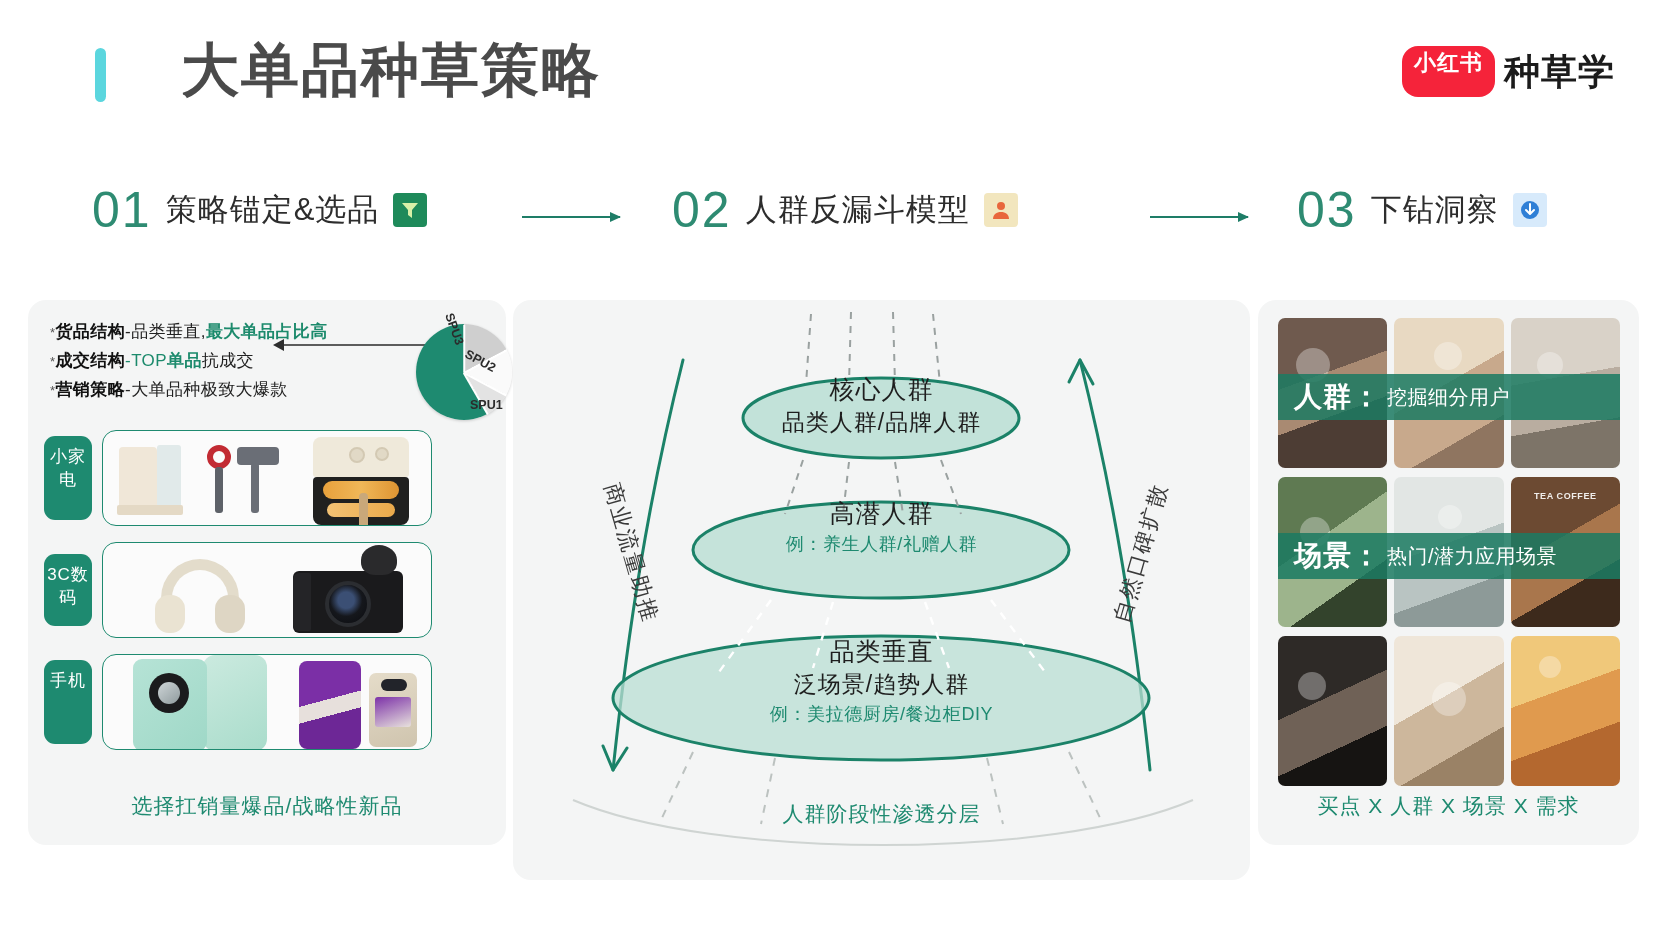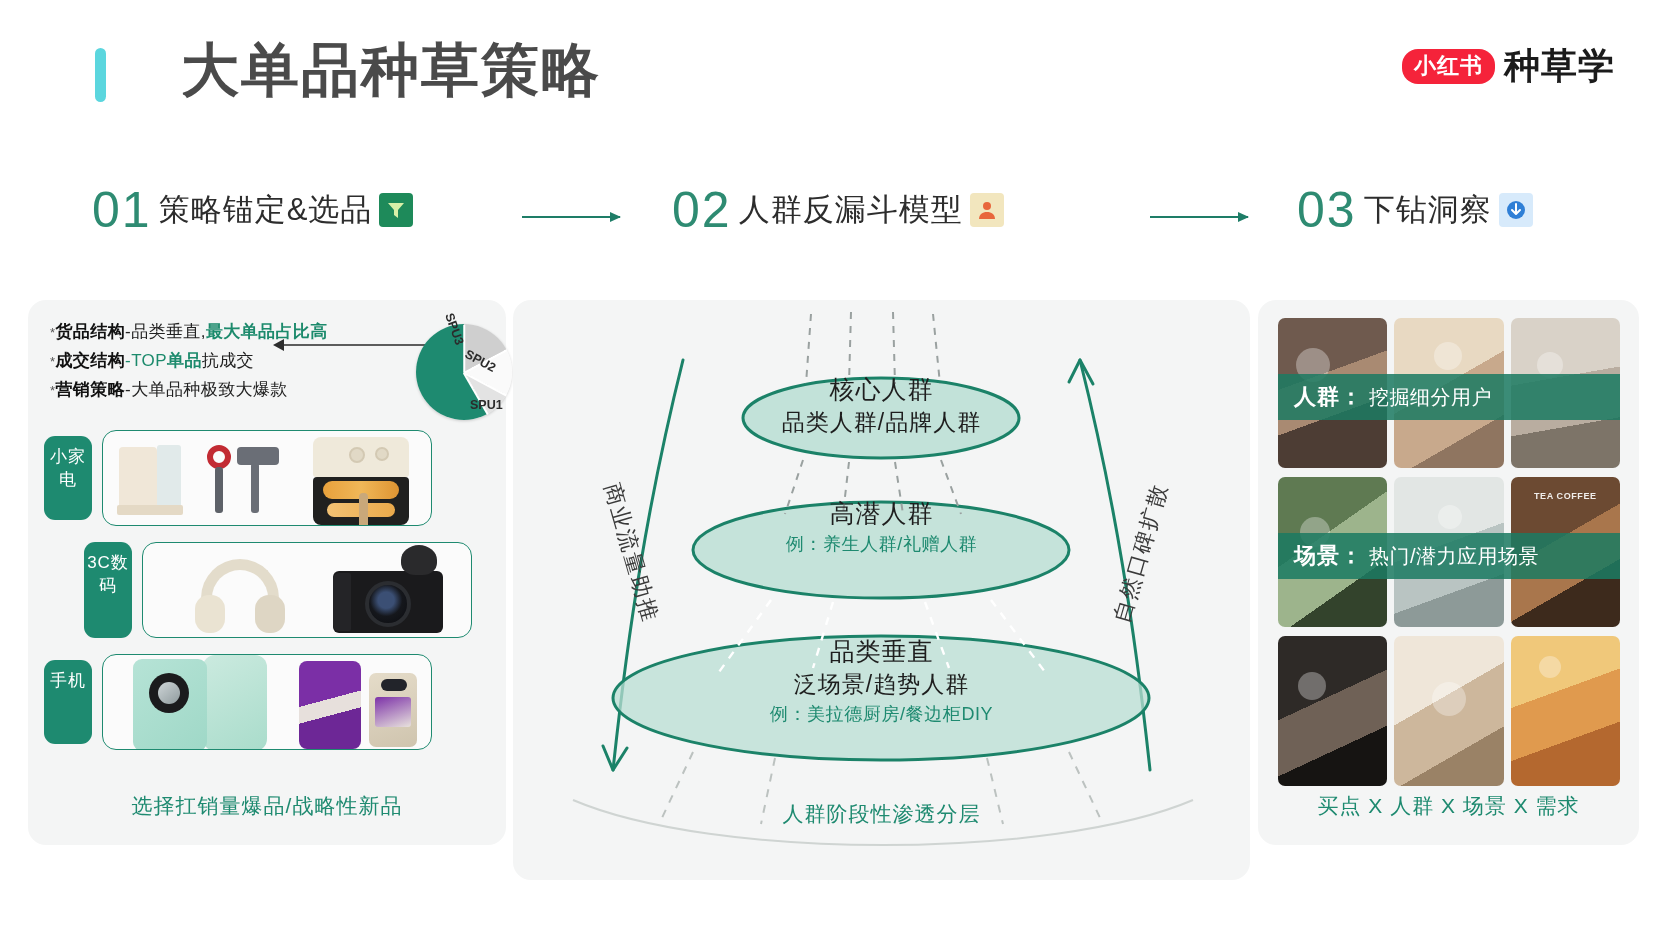--- a/index.html
+++ b/index.html
@@ -18,31 +18,31 @@
     width: 11px; height: 54px; border-radius: 6px; background: #5BD6DE;
   }
   .page-title {
     position: absolute; left: 133px; top: 33px;
     font-size: 58px; font-weight: 700; color: #4a4a4a;
     letter-spacing: 2px; line-height: 74px; white-space: nowrap; margin-left: 48px;
   }
   .brand { position: absolute; right: 52px; top: 46px; display: flex; align-items: center; gap: 9px; }
   .brand-pill {
     background: #F5233A; color: #fff; border-radius: 16px;
-    padding: 4px 12px 5px; font-size: 22px; font-weight: 700;
+    padding: 4px 12px 21px; font-size: 22px; font-weight: 700;
     letter-spacing: 1px; line-height: 26px; white-space: nowrap;
   }
   .brand-word {
     font-size: 36px; font-weight: 700; color: #1b1b1b;
     letter-spacing: 1px; line-height: 40px; white-space: nowrap;
   }
 
   
   .steps { position: absolute; left: 0; top: 182px; width: 100%; height: 74px; }
-  .step { position: absolute; display: flex; align-items: center; gap: 7px; }
+  .step { position: absolute; display: flex; align-items: center; gap: 14px; }
   .step-num {
     font-size: 50px; color: #2E8B72; font-weight: 400;
     letter-spacing: 2px; line-height: 56px;
   }
   .step-label {
     font-size: 31px; color: #2d2d2d; font-weight: 400;
     letter-spacing: 1px; line-height: 40px; white-space: nowrap;
   }
   .step-emoji {
     width: 34px; height: 34px; border-radius: 4px;
@@ -118,21 +118,21 @@
     width: 48px; border-radius: 11px; background: #1E8A70;
     color: #fff; font-size: 17px; font-weight: 500; line-height: 23px;
     text-align: center; padding: 9px 0; flex: 0 0 auto; letter-spacing: 1px;
   }
   .cat-box {
     margin-left: 10px; border: 1.5px solid #1E8A70; border-radius: 14px;
     background: #FBFBFB; position: relative; overflow: hidden;
   }
   .row1 { top: 130px; } .row1 .cat-tag { height: 84px; text-align: center; }
   .row1 .cat-box { width: 330px; height: 96px; }
-  .row2 { top: 242px; } .row2 .cat-tag { height: 96px; margin-left: 40px; }
+  .row2 { top: 242px; } .row2 .cat-tag { height: 72px; }
   .row2 .cat-box { width: 330px; height: 96px; }
   .row3 { top: 354px; } .row3 .cat-tag { height: 84px; }
   .row3 .cat-box { width: 330px; height: 96px; }
 
   
   .prod { position: absolute; }
   
   .coffee-body { left: 16px; top: 16px; width: 38px; height: 66px; background: #F0E7D8; border-radius: 4px; }
   .coffee-tank { left: 54px; top: 14px; width: 24px; height: 68px; background: #DCE6E6; border-radius: 3px; opacity: .85; }
   .coffee-base { left: 14px; top: 74px; width: 66px; height: 10px; background: #E4D9C5; border-radius: 2px; }
@@ -190,21 +190,21 @@
   
   .grid { position: absolute; left: 20px; top: 18px; width: 342px; }
   .grid-row { position: relative; height: 150px; margin-bottom: 9px; }
   .tiles { position: absolute; inset: 0; display: flex; gap: 7px; }
   .tile { flex: 1; border-radius: 7px; overflow: hidden; position: relative; }
   .tile-overlay {
     position: absolute; left: 0; right: 0; top: 56px; height: 46px;
     background: rgba(28,122,98,.86);
     display: flex; align-items: center; gap: 6px; padding-left: 16px;
   }
-  .ov-key { color: #fff; font-size: 22px; font-weight: 700; letter-spacing: 1px; white-space: nowrap; }
+  .ov-key { color: #fff; font-size: 28px; font-weight: 700; letter-spacing: 1px; white-space: nowrap; }
   .ov-val { color: #fff; font-size: 20px; font-weight: 400; letter-spacing: .5px; white-space: nowrap; }
 
   
   .ph { position: absolute; inset: 0; }
   .p1 { background: linear-gradient(160deg,#6f5a4e 0 38%, #a98a72 38% 62%, #4d3d34 62% 100%); }
   .p2 { background: linear-gradient(150deg,#e8d9c2 0 45%, #c8a98c 45% 75%, #8f7560 75% 100%); }
   .p3 { background: linear-gradient(170deg,#d9d2c8 0 40%, #b9ada0 40% 70%, #7d7468 70% 100%); }
   .p4 { background: linear-gradient(145deg,#5f7a52 0 40%, #9db48c 40% 70%, #33432c 70% 100%); }
   .p5 { background: linear-gradient(160deg,#e2e6e4 0 45%, #b9c4c2 45% 72%, #8d9a98 72% 100%); }
   .p6 { background: linear-gradient(150deg,#6c4a32 0 42%, #a9764c 42% 68%, #3d2a1c 68% 100%); }

